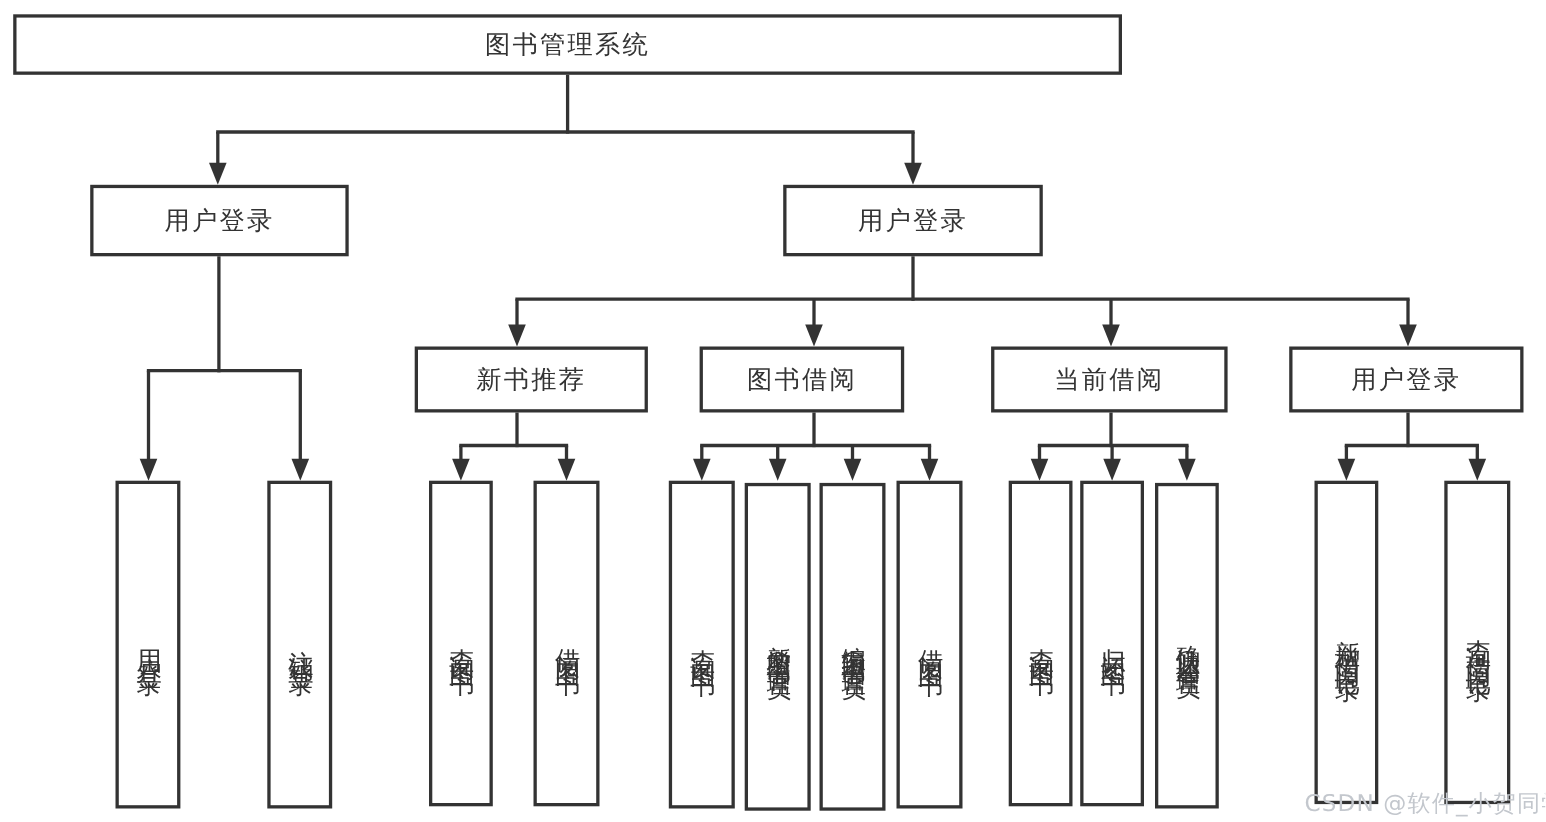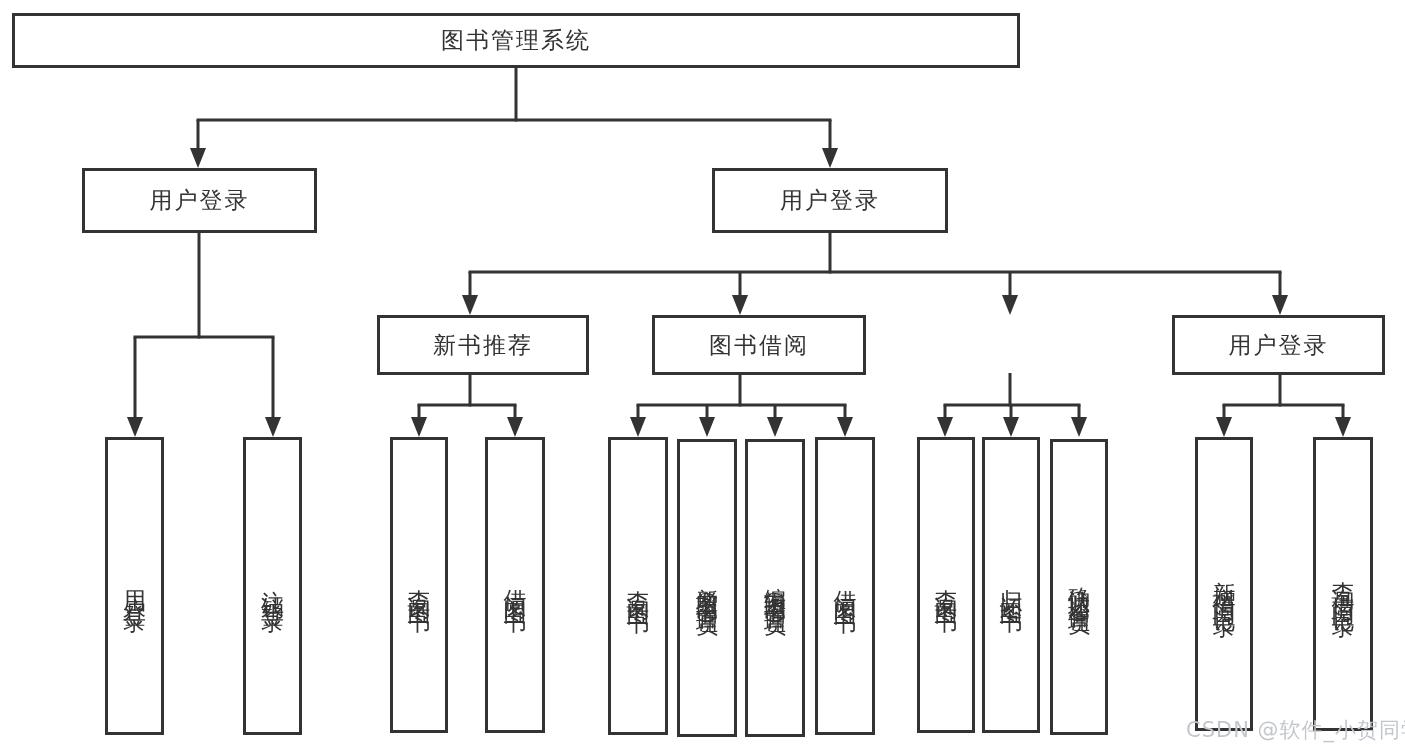--- a/index.html
+++ b/index.html
@@ -144,22 +144,25 @@
   <div class="node h" style="left:82px;top:168px;width:235px;height:65px">
     <span class="lbl">用户登录</span>
   </div>
   <div class="node h" style="left:712px;top:168px;width:236px;height:65px">
     <span class="lbl">用户登录</span>
   </div>
 
   <div class="node h" style="left:377px;top:315px;width:212px;height:60px">
     <span class="lbl">新书推荐</span>
   </div>
-  <div class="node h" style="left:652px;top:315px;width:214px;height:60px">
+  <div class="node h" style="left:636px;top:315px;width:186px;height:60px">
     <span class="lbl">图书借阅</span>
+  </div>
+  <div class="node h" style="left:901px;top:315px;width:215px;height:60px">
+    <span class="lbl">当前借阅</span>
   </div>
   <div class="node h" style="left:1172px;top:315px;width:213px;height:60px">
     <span class="lbl">用户登录</span>
   </div>
 
   <div class="node v" style="left:105px;top:437px;width:59px;height:298px">
     <span class="lbl">用户登录</span>
   </div>
   <div class="node v" style="left:243px;top:437px;width:59px;height:298px">
     <span class="lbl">注销登录</span>

